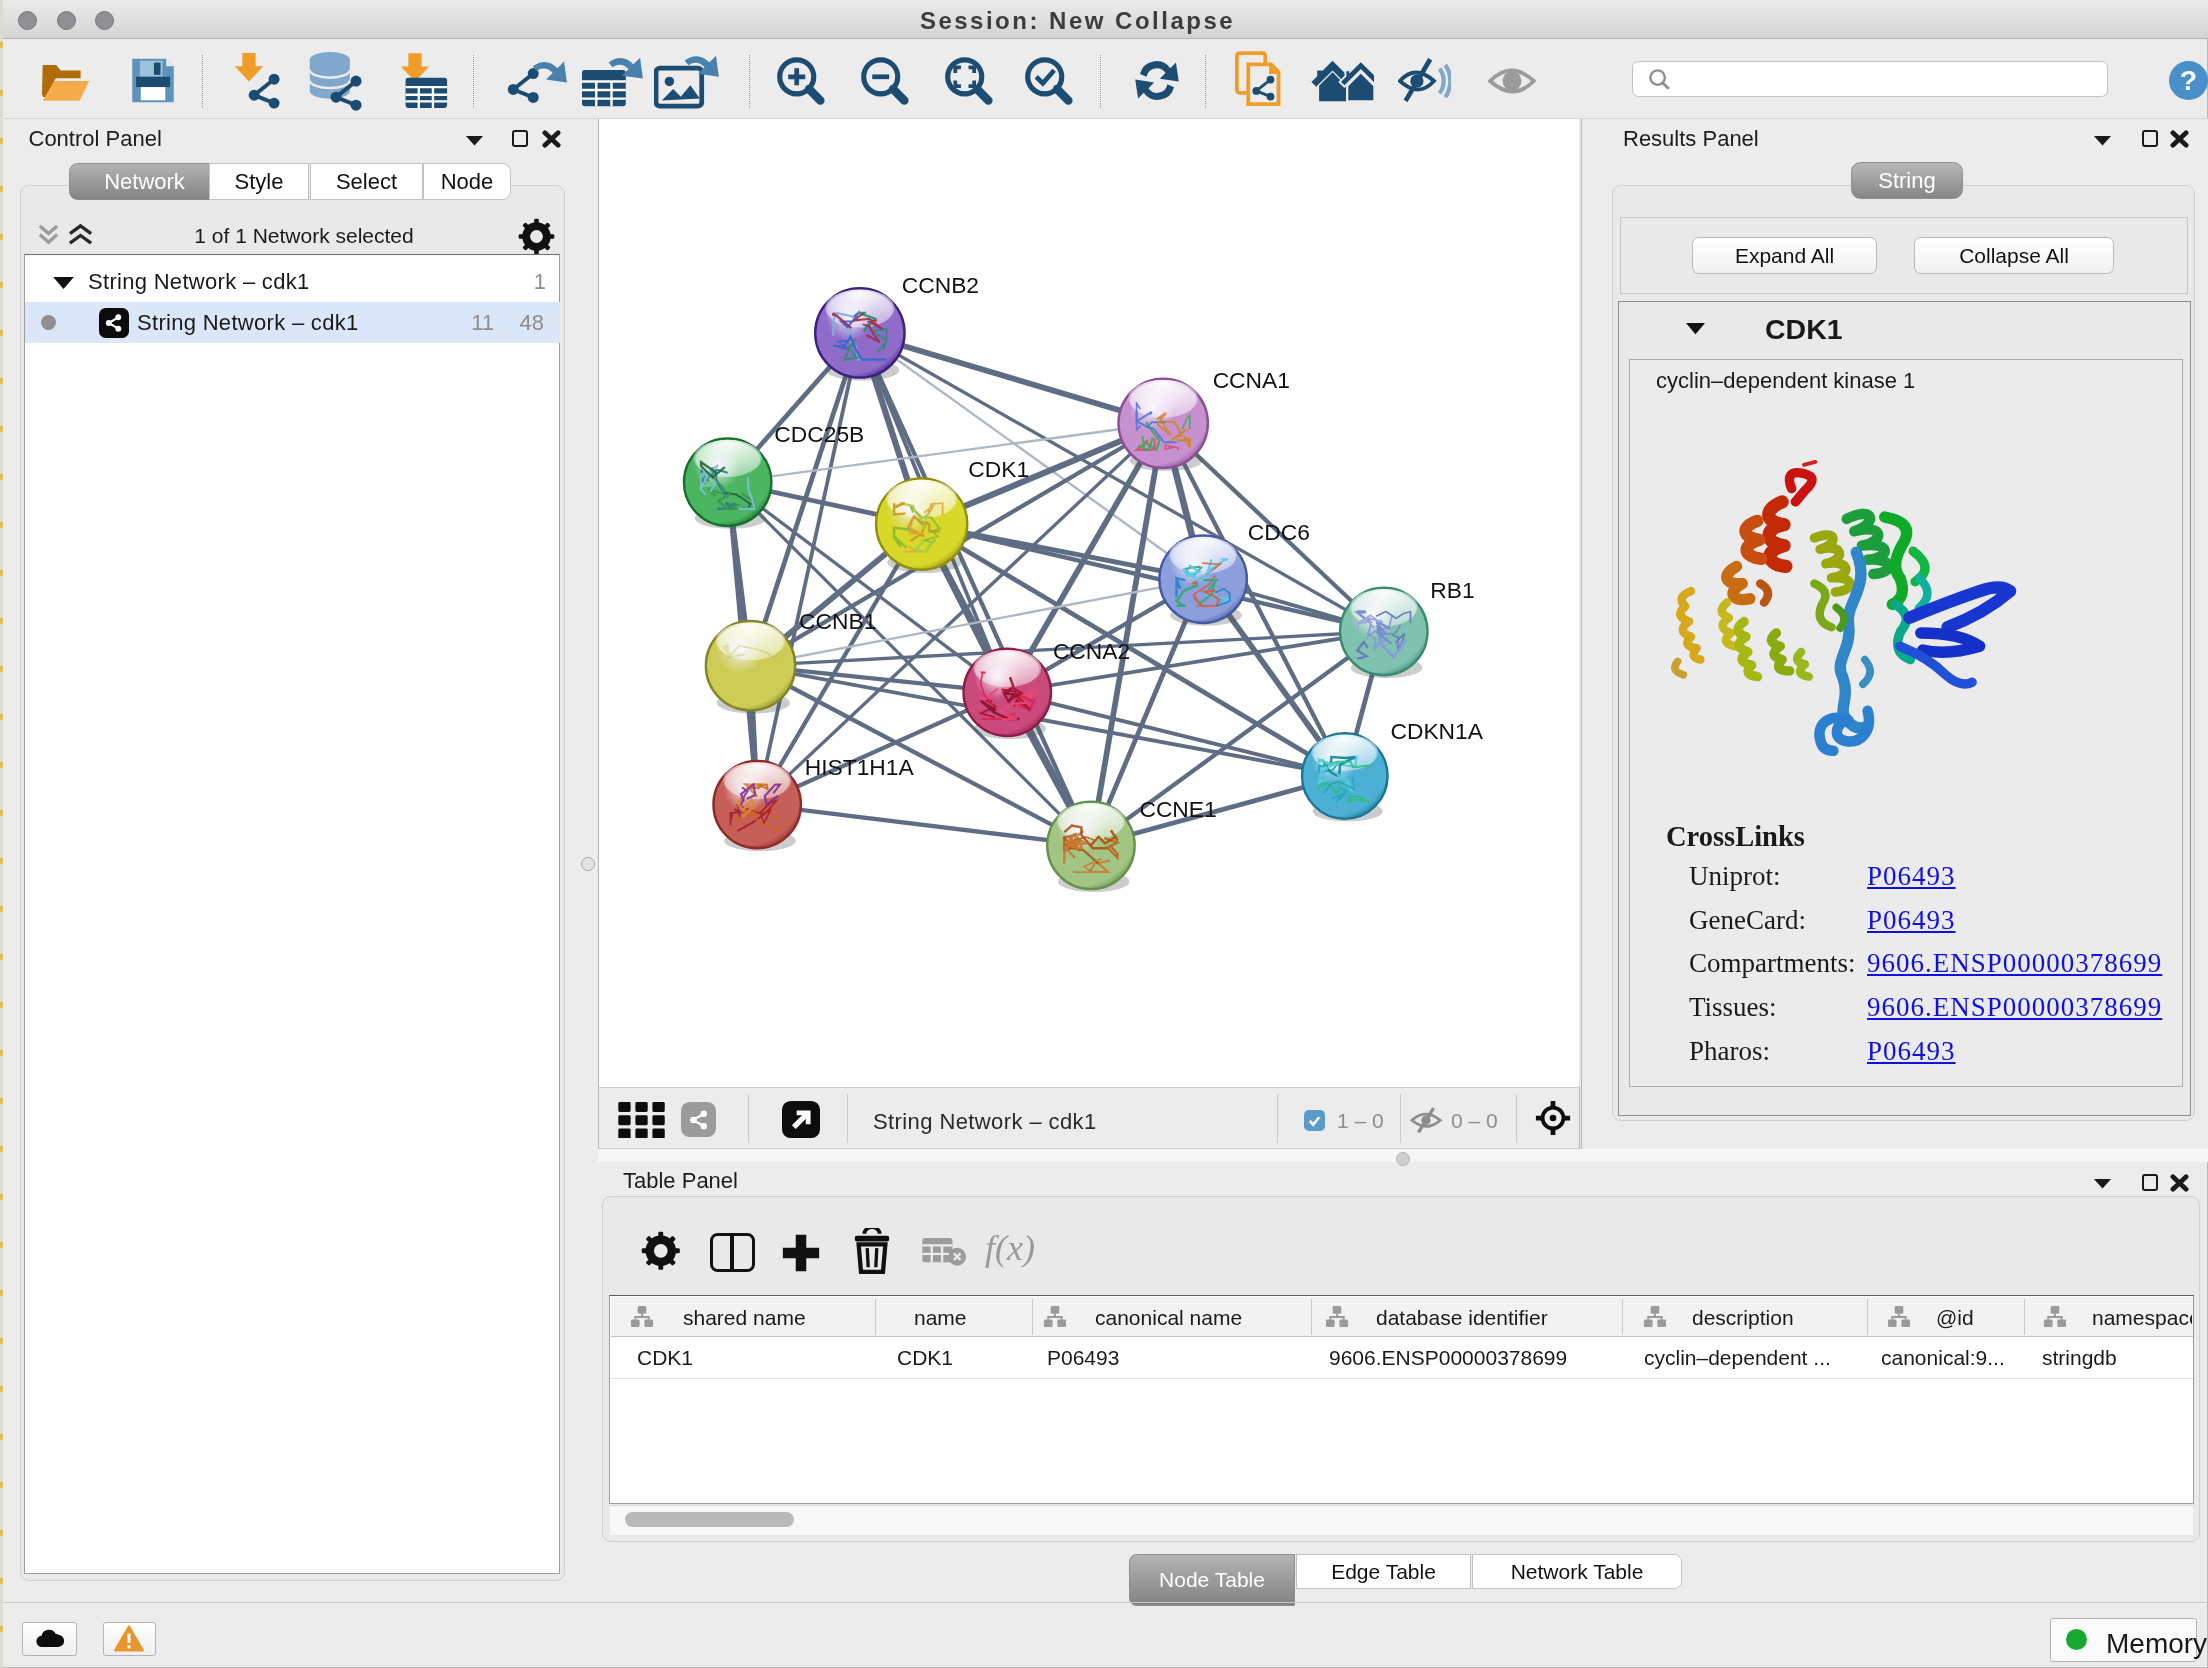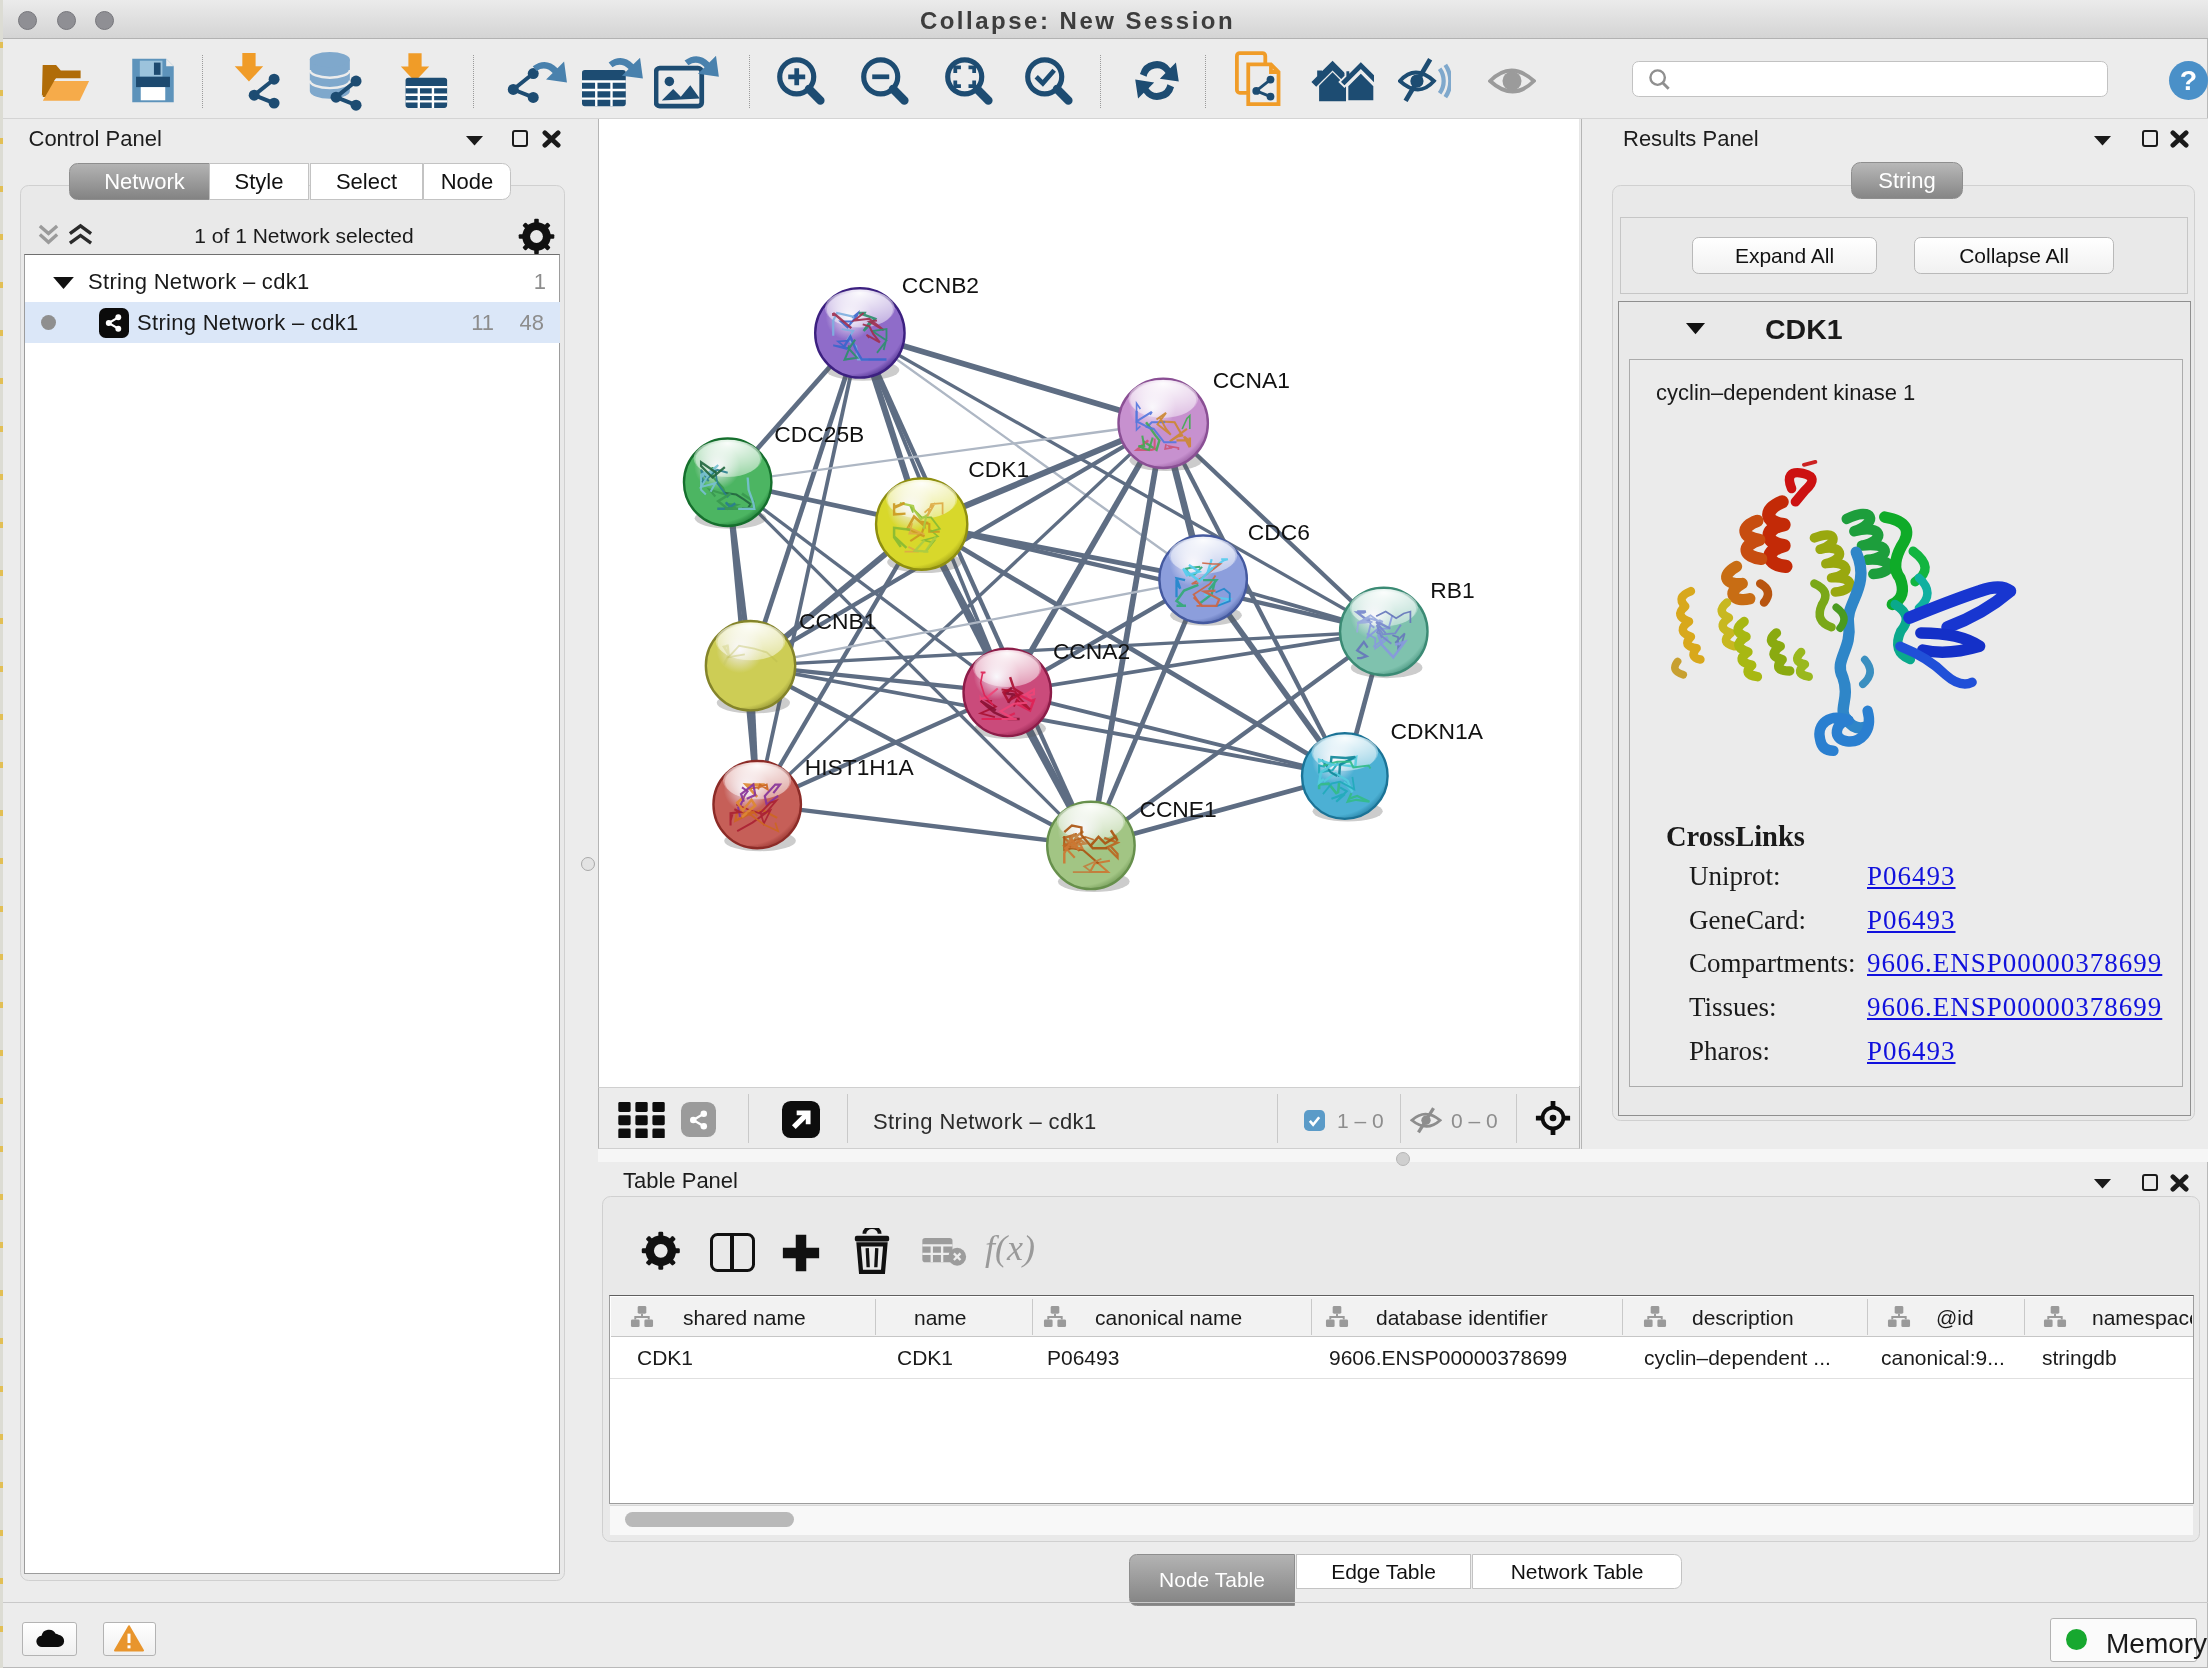--- a/index.html
+++ b/index.html
@@ -15,21 +15,21 @@
 .sep{border-left:1.9px dotted #9a9a9a;width:0;height:53px;top:55px;}
 .vsep{width:1px;background:#c9c9c9;}
 </style></head>
 <body>
 <div class="a" style="left:0;top:0;width:2.9px;height:1668px;background:repeating-linear-gradient(to bottom,#dcdcd4 0 42px,#e2bf55 42px 48px);z-index:9;"></div>
 
 <div class="a" style="left:0;top:0;width:2208px;height:39px;background:linear-gradient(#ebebeb,#d4d4d4);border-bottom:1px solid #b2b2b2;"></div>
 <div class="a" style="left:18px;top:10.5px;width:19px;height:19px;border-radius:50%;background:#8f8f94;border:1px solid #77777c;"></div>
 <div class="a" style="left:57px;top:10.5px;width:19px;height:19px;border-radius:50%;background:#8f8f94;border:1px solid #77777c;"></div>
 <div class="a" style="left:95px;top:10.5px;width:19px;height:19px;border-radius:50%;background:#8f8f94;border:1px solid #77777c;"></div>
-<div class="a" style="left:0;top:6.7px;width:2155px;text-align:center;font-size:24px;font-weight:bold;color:#3d3d3d;letter-spacing:2.5px;">Collapse: New Session</div>
+<div class="a" style="left:0;top:6.7px;width:2155px;text-align:center;font-size:24px;font-weight:bold;color:#3d3d3d;letter-spacing:2.5px;">Session: New Collapse</div>
 <div class="a" style="left:0;top:118px;width:2208px;height:1px;background:#d4d4d4;"></div>
 <svg class="a" style="left:40px;top:57px;" width="51" height="48" viewBox="0 0 54 50">
 <path d="M3 8 h14 l5 6 h21 v8 h-26 l-15 19 z" fill="#b06c08"></path>
 <path d="M3 8 v34 h5 l10 -13 z" fill="#b06c08"></path>
 <path d="M15 25 h37 l-10 21 h-39 z" fill="#f6ab4a"></path>
 </svg>
 <svg class="a" style="left:129px;top:56px;" width="48" height="49" viewBox="0 0 50 52">
 <path d="M3 3 h36 l8 8 v38 h-44 z" fill="#5d93bb"></path>
 <path d="M39 3 l8 8 h-8 z" fill="#ececec"></path>
 <rect x="11" y="5" width="24" height="17" fill="#9cc3dc"></rect>
@@ -573,21 +573,21 @@
 <div class="a tabtx" style="left:1851px;top:162px;width:112px;height:37px;border-radius:9.5px;background:linear-gradient(#b8b8b8,#868686);border:1px solid #8e8e8e;color:#fff;font-size:22px;">String</div>
 <div class="a" style="left:1620px;top:217px;width:568px;height:77px;border:1px solid #c6c6c6;"></div>
 <div class="a btn" style="left:1692px;top:237px;width:185px;height:37px;">Expand All</div>
 <div class="a btn" style="left:1914px;top:237px;width:200px;height:37px;">Collapse All</div>
 <div class="a" style="left:1618px;top:301px;width:573px;height:815px;border:1.4px solid #8f8f8f;background:#e9e9e9;"></div>
 <svg class="a" style="left:1685px;top:321px;" width="21" height="14.3" viewBox="0 0 22 15">
     <path d="M1 2 h20 l-10 12 z" fill="#111"></path>
   </svg>
 <div class="a" style="left:1765px;top:313px;font-size:28.5px;font-weight:bold;">CDK1</div>
 <div class="a" style="left:1629px;top:359px;width:554px;height:728px;border:1px solid #ababab;background:#ebebeb;"></div>
-<div class="a" style="left:1656px;top:368px;font-size:22px;margin-top:12px;">cyclin–dependent kinase 1</div>
+<div class="a" style="left:1656px;top:368px;font-size:22px;">cyclin–dependent kinase 1</div>
 <svg class="a" style="left:1670px;top:460px;" width="361" height="306" viewBox="0 0 380 322">
     <path d="M141 5 l 12 -3" stroke="#cc2222" stroke-width="4" fill="none" stroke-linecap="round" stroke-linejoin="round"></path>
     <path d="M128 30 q -8 -20 12 -16 q 18 4 2 18 l -10 12" stroke="#cc1111" stroke-width="10" fill="none" stroke-linecap="round" stroke-linejoin="round"></path>
     <path d="M118 44 c -20 8 -18 22 2 24 c -22 4 -20 20 0 22 c -22 6 -18 20 2 22" stroke="#c32a07" stroke-width="14" fill="none" stroke-linecap="round" stroke-linejoin="round"></path>
     <path d="M92 64 c -18 6 -16 18 2 20 c -20 6 -16 18 2 20" stroke="#c74d10" stroke-width="13" fill="none" stroke-linecap="round" stroke-linejoin="round"></path>
     <path d="M70 112 c -18 10 -10 20 6 18 c -18 10 -8 20 8 16" stroke="#c86d14" stroke-width="12" fill="none" stroke-linecap="round" stroke-linejoin="round"></path>
     <path d="M95 130 q 14 8 4 20" stroke="#b85510" stroke-width="9" fill="none" stroke-linecap="round" stroke-linejoin="round"></path>
     <path d="M22 138 q -16 6 -6 16 q -12 10 4 16 q -14 10 2 16 q -10 10 6 12 q -8 10 4 12" stroke="#d8a81c" stroke-width="9" fill="none" stroke-linecap="round" stroke-linejoin="round"></path>
     <path d="M8 212 q -8 10 6 14" stroke="#c8a030" stroke-width="8" fill="none" stroke-linecap="round" stroke-linejoin="round"></path>
     <path d="M60 150 q -12 10 2 16 q -14 10 2 16 q -12 10 4 14" stroke="#c8b820" stroke-width="9" fill="none" stroke-linecap="round" stroke-linejoin="round"></path>

